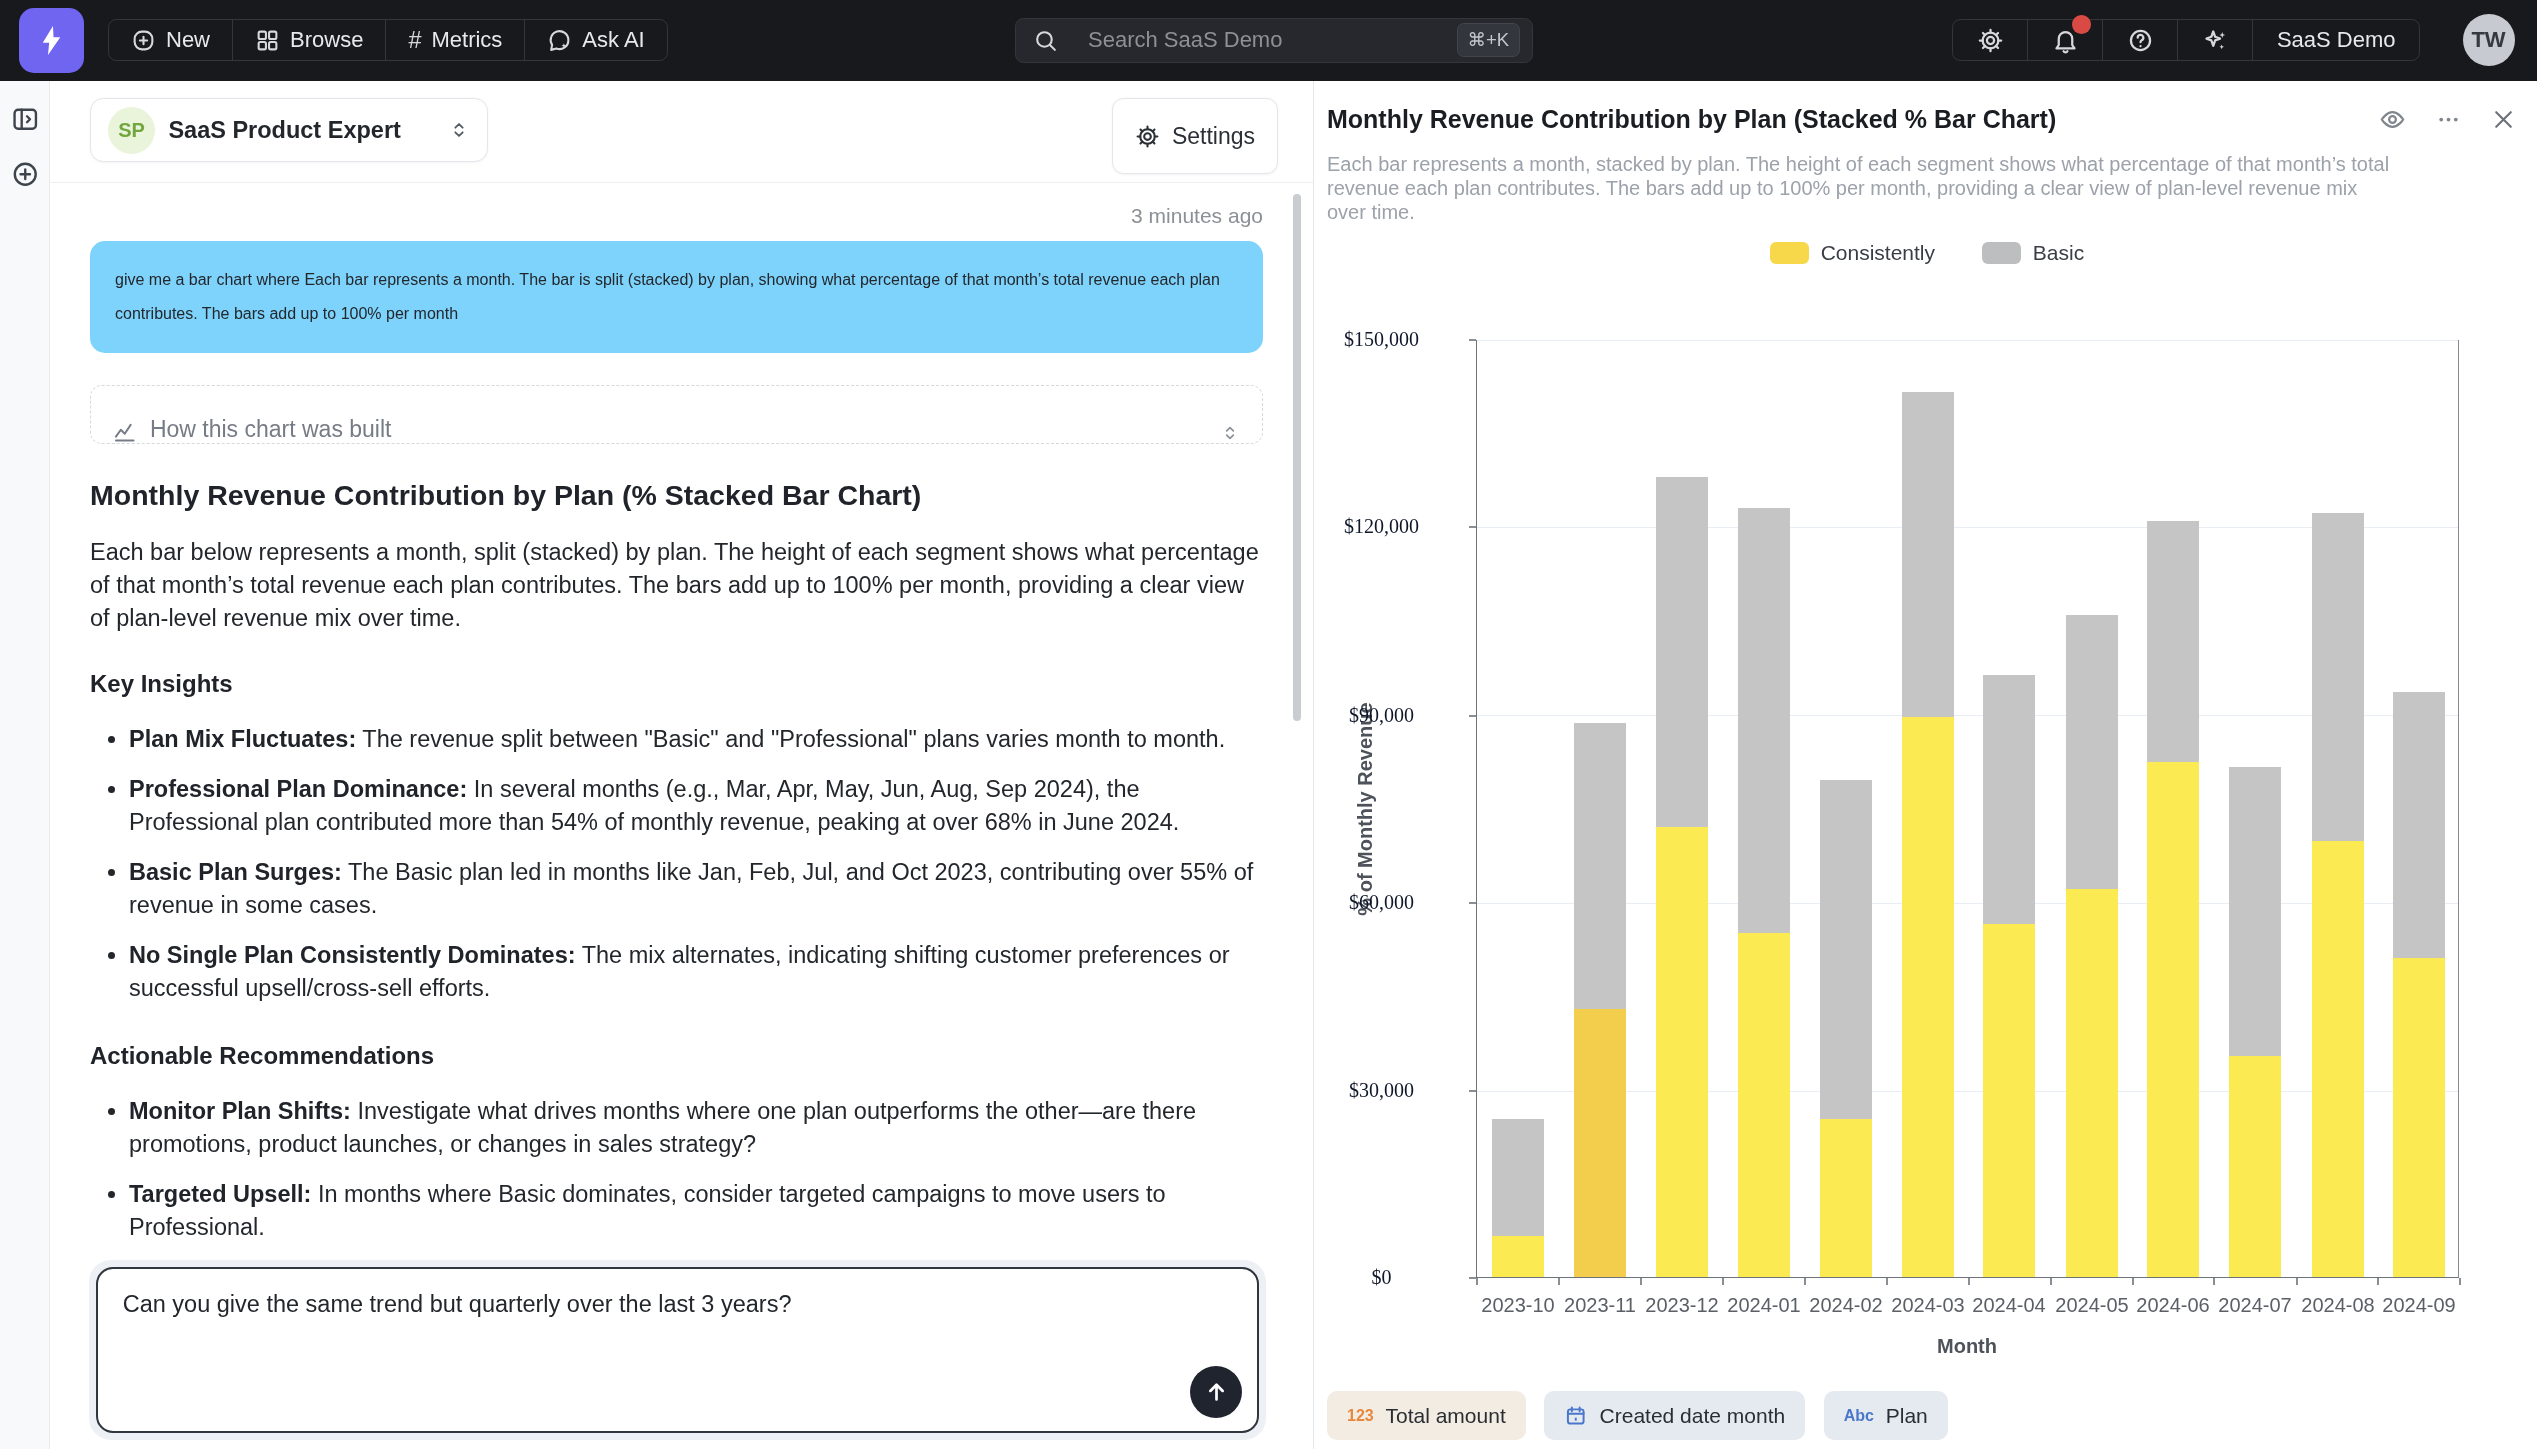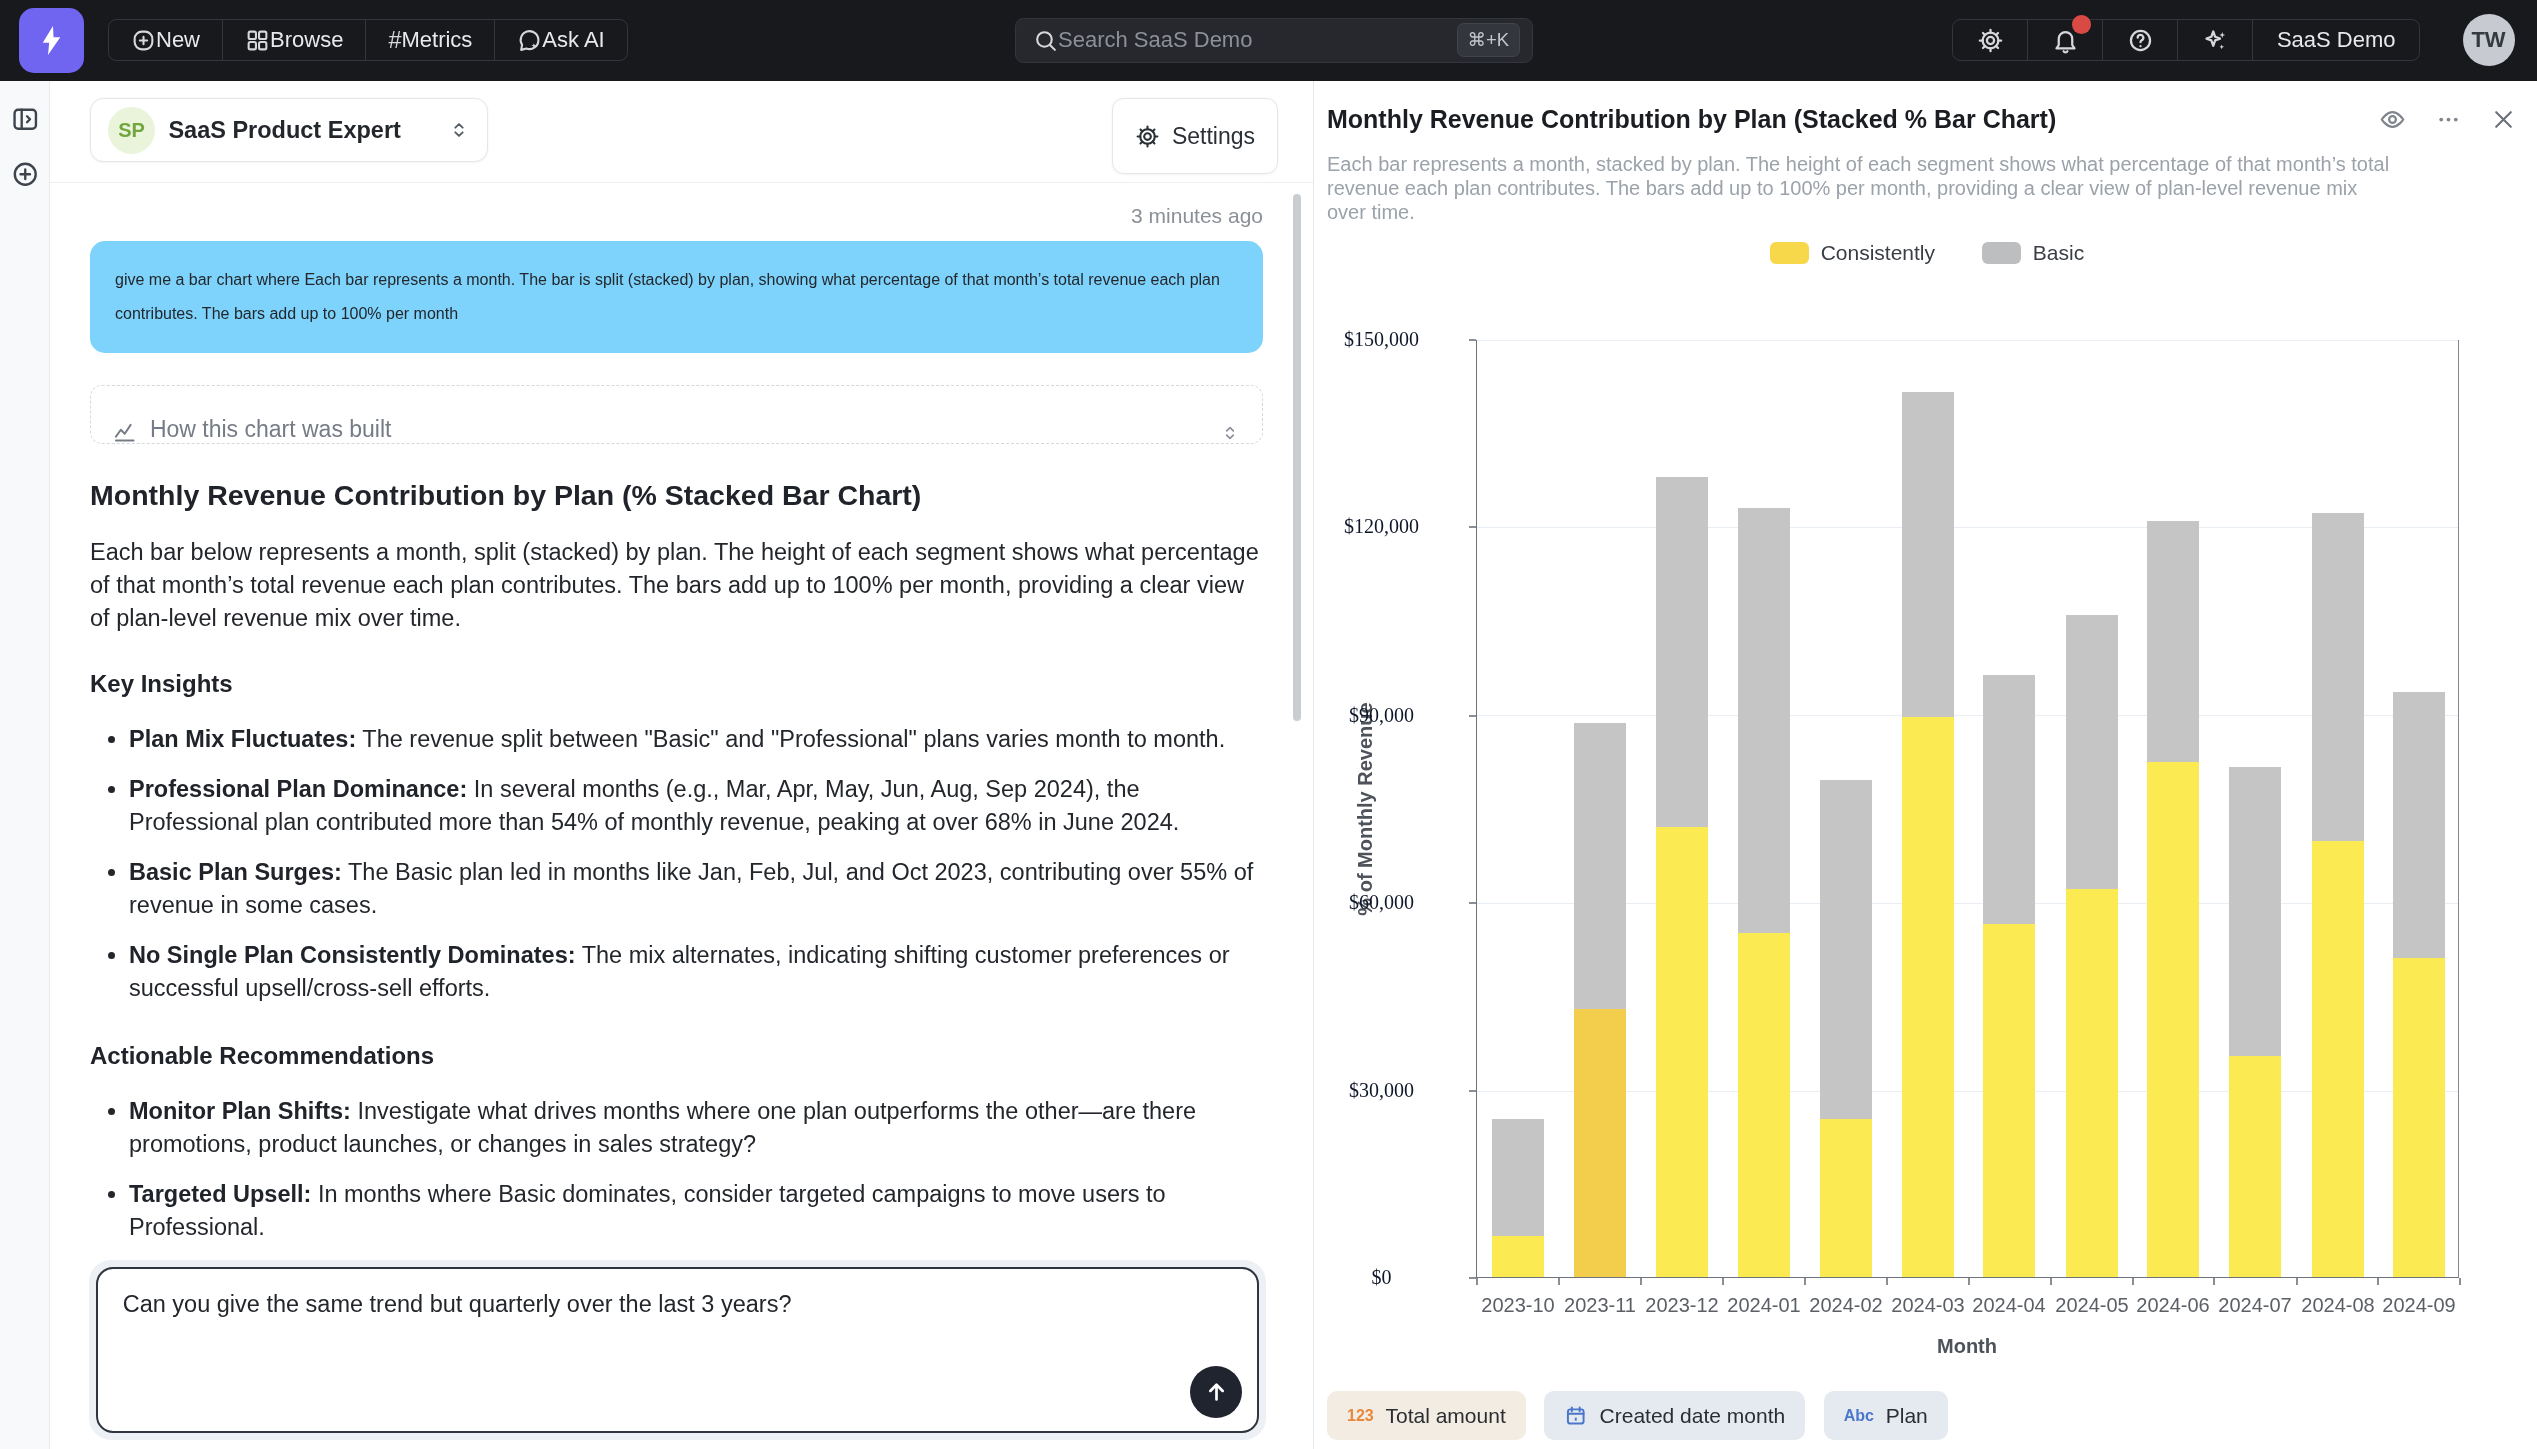--- a/index.html
+++ b/index.html
@@ -6,29 +6,29 @@
   html,body { width:2538px; height:1449px; overflow:hidden; background:#fff;
     font-family:"Liberation Sans", sans-serif; }
   #app { position:relative; width:2538px; height:1449px; }
 
   
   .navbar { position:absolute; left:0; top:0; width:2538px; height:81px; background:#17191D; }
   .logo { position:absolute; left:18.5px; top:8.4px; width:65px; height:65px; border-radius:15px;
     background:#7065F0; display:flex; align-items:center; justify-content:center; }
   .nav-group { position:absolute; left:108px; top:19.3px; height:42px; display:flex; align-items:stretch;
     border:0.8px solid #33363C; border-radius:8.4px; overflow:hidden; }
-  .nav-item { display:flex; align-items:center; gap:0; padding:0 22px; color:#E8E9EB;
+  .nav-item { display:flex; align-items:center; gap:10px; padding:0 22px; color:#E8E9EB;
     font-size:22px; cursor:pointer; }
   .nav-item + .nav-item { border-left:0.8px solid #33363C; }
   .nav-ic { stroke:#D6D8DB; fill:none; stroke-width:2; stroke-linecap:round; stroke-linejoin:round; }
   .hash-glyph { color:#D6D8DB; font-size:23.5px; font-weight:500; line-height:1; }
 
   .nav-search { position:absolute; left:1015px; top:17.6px; width:518px; height:45px; background:#26282D;
     border:0.8px solid #33363C; border-radius:8.4px; display:flex; align-items:center; padding:0 11.8px 0 17px; cursor:text; }
-  .nav-search-text { color:#8D9197; font-size:22px; margin-left:0; flex:1; }
+  .nav-search-text { color:#8D9197; font-size:22px; margin-left:30px; flex:1; }
   .kbd { background:#33373D; border:0.8px solid #41454C; border-radius:6.7px; color:#C3C6CB;
     font-size:18.5px; padding:5px 10px; }
 
   .nav-right { position:absolute; right:118px; top:19.3px; height:42px; display:flex; align-items:stretch;
     border:0.8px solid #33363C; border-radius:8.4px; }
   .nav-right .seg { display:flex; align-items:center; justify-content:center; padding:0 23.5px; cursor:pointer; position:relative; }
   .nav-right .seg + .seg { border-left:0.8px solid #33363C; }
   .proj-label { color:#E8E9EB; font-size:22px; white-space:nowrap; }
   .notif-dot { position:absolute; top:-5px; right:11.8px; width:18.5px; height:18.5px; border-radius:50%; background:#D94A44; }
   .avatar { position:absolute; right:23.5px; top:14.3px; width:52px; height:52px; border-radius:50%;

